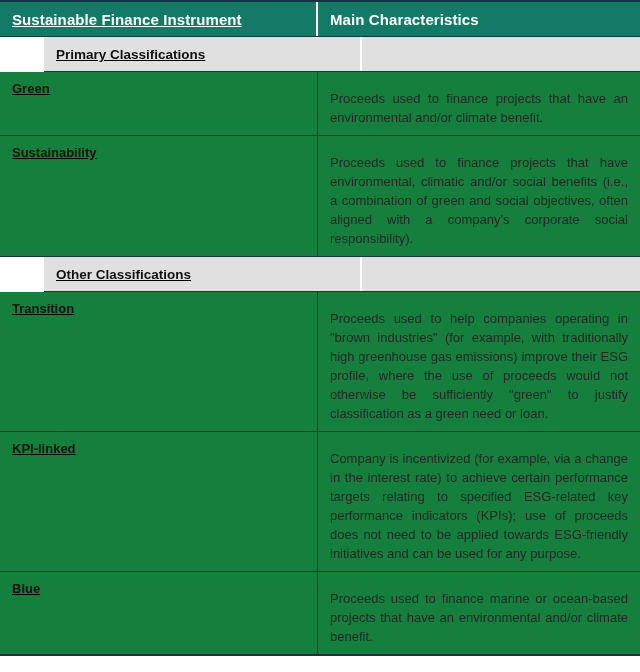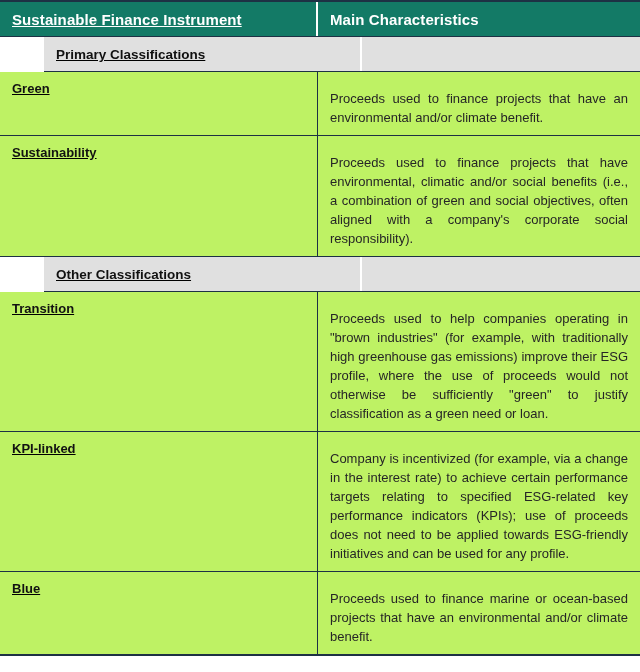--- a/index.html
+++ b/index.html
@@ -44,21 +44,21 @@
   .section-row { background: var(--section-bg); margin-left: 44px; }
   .section-row .cell.left { border-right: 2px solid #ffffff; }
   .section-cell { padding: 8px 12px; }
   .section-label {
     font-weight: bold;
     font-size: 13.5px;
     color: var(--label-text);
   }
 
   
-  .item-row { background: #bef264; }
+  .item-row { background: #15803d; }
   .item-row .cell.left { border-right: 1px solid var(--border); }
   .item-cell { padding: 7px 12px; }
   .item-label {
     font-weight: bold;
     font-size: 13px;
     color: var(--label-text);
   }
   .item-desc {
     padding: 17px 12px 8px 12px;
     font-size: 13px;
@@ -95,20 +95,20 @@
       <div class="row section-row">
         <div class="cell left section-cell"><span class="section-label">Other Classifications</span></div>
         <div class="cell right section-cell"></div>
       </div>
       <div class="row item-row">
         <div class="cell left item-cell"><span class="item-label">Transition</span></div>
         <div class="cell right item-desc">Proceeds used to help companies operating in "brown industries" (for example, with traditionally high greenhouse gas emissions) improve their ESG profile, where the use of proceeds would not otherwise be sufficiently "green" to justify classification as a green need or loan.</div>
       </div>
       <div class="row item-row">
         <div class="cell left item-cell"><span class="item-label">KPI-linked</span></div>
-        <div class="cell right item-desc">Company is incentivized (for example, via a change in the interest rate) to achieve certain performance targets relating to specified ESG-related key performance indicators (KPIs); use of proceeds does not need to be applied towards ESG-friendly initiatives and can be used for any profile.</div>
+        <div class="cell right item-desc">Company is incentivized (for example, via a change in the interest rate) to achieve certain performance targets relating to specified ESG-related key performance indicators (KPIs); use of proceeds does not need to be applied towards ESG-friendly initiatives and can be used for any purpose.</div>
       </div>
       <div class="row item-row">
         <div class="cell left item-cell"><span class="item-label">Blue</span></div>
         <div class="cell right item-desc">Proceeds used to finance marine or ocean-based projects that have an environmental and/or climate benefit.</div>
       </div>
     </div>
 </div>
 
 </body></html>

